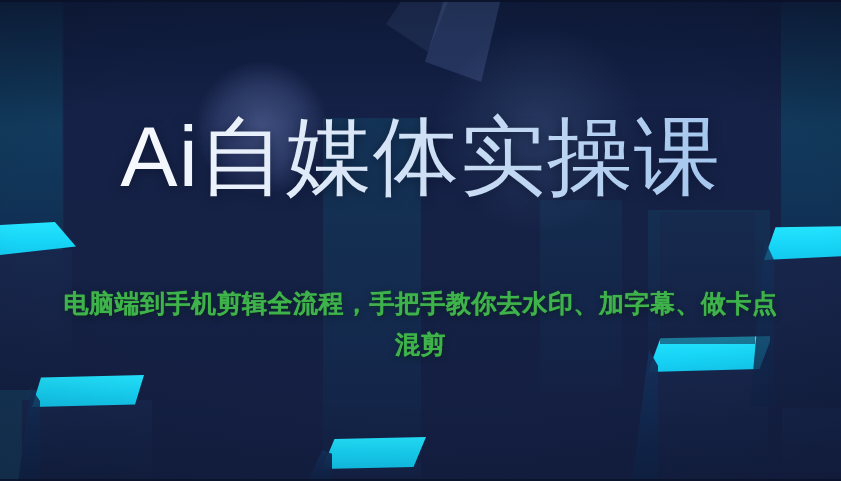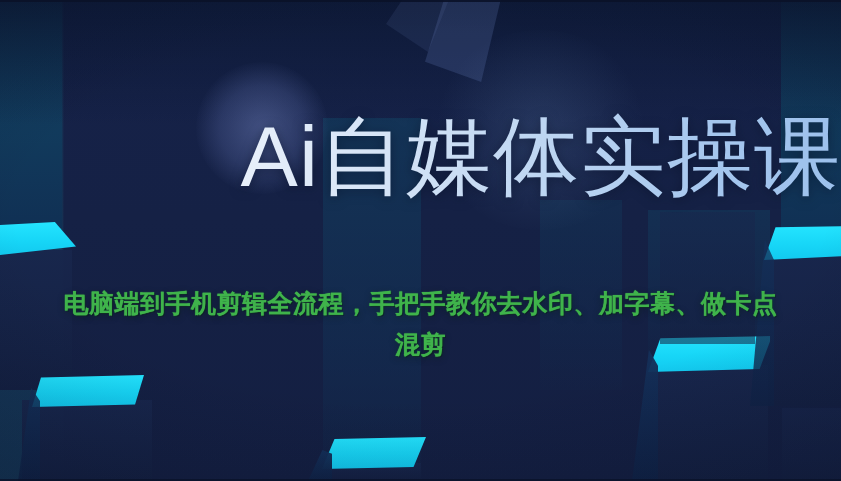--- a/index.html
+++ b/index.html
@@ -108,21 +108,21 @@
 
   
   .text-layer {
     position: absolute;
     inset: 0;
   }
   #main-title {
     position: absolute;
     left: 0; right: 0;
     top: 104px;
-    text-align: right;
+    text-align: center;
     font-size: 86px;
     line-height: 104px;
     font-weight: 400;
     letter-spacing: 1px;
     white-space: nowrap;
     background-image: linear-gradient(92deg,
         #ffffff 0%,
         #f4f8fd 18%,
         #d9e6f7 42%,
         #bed6f2 64%,

